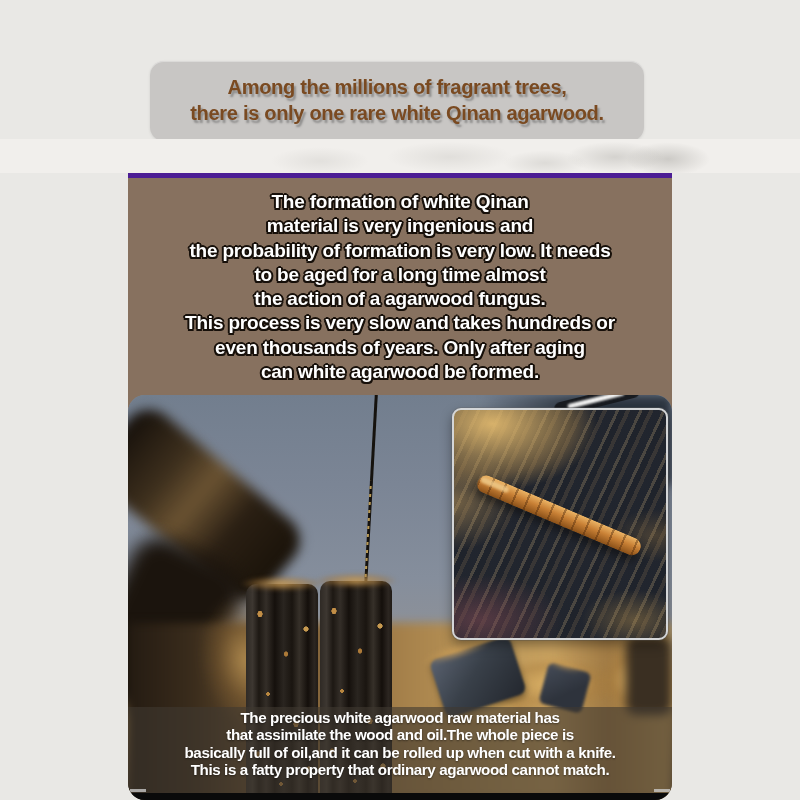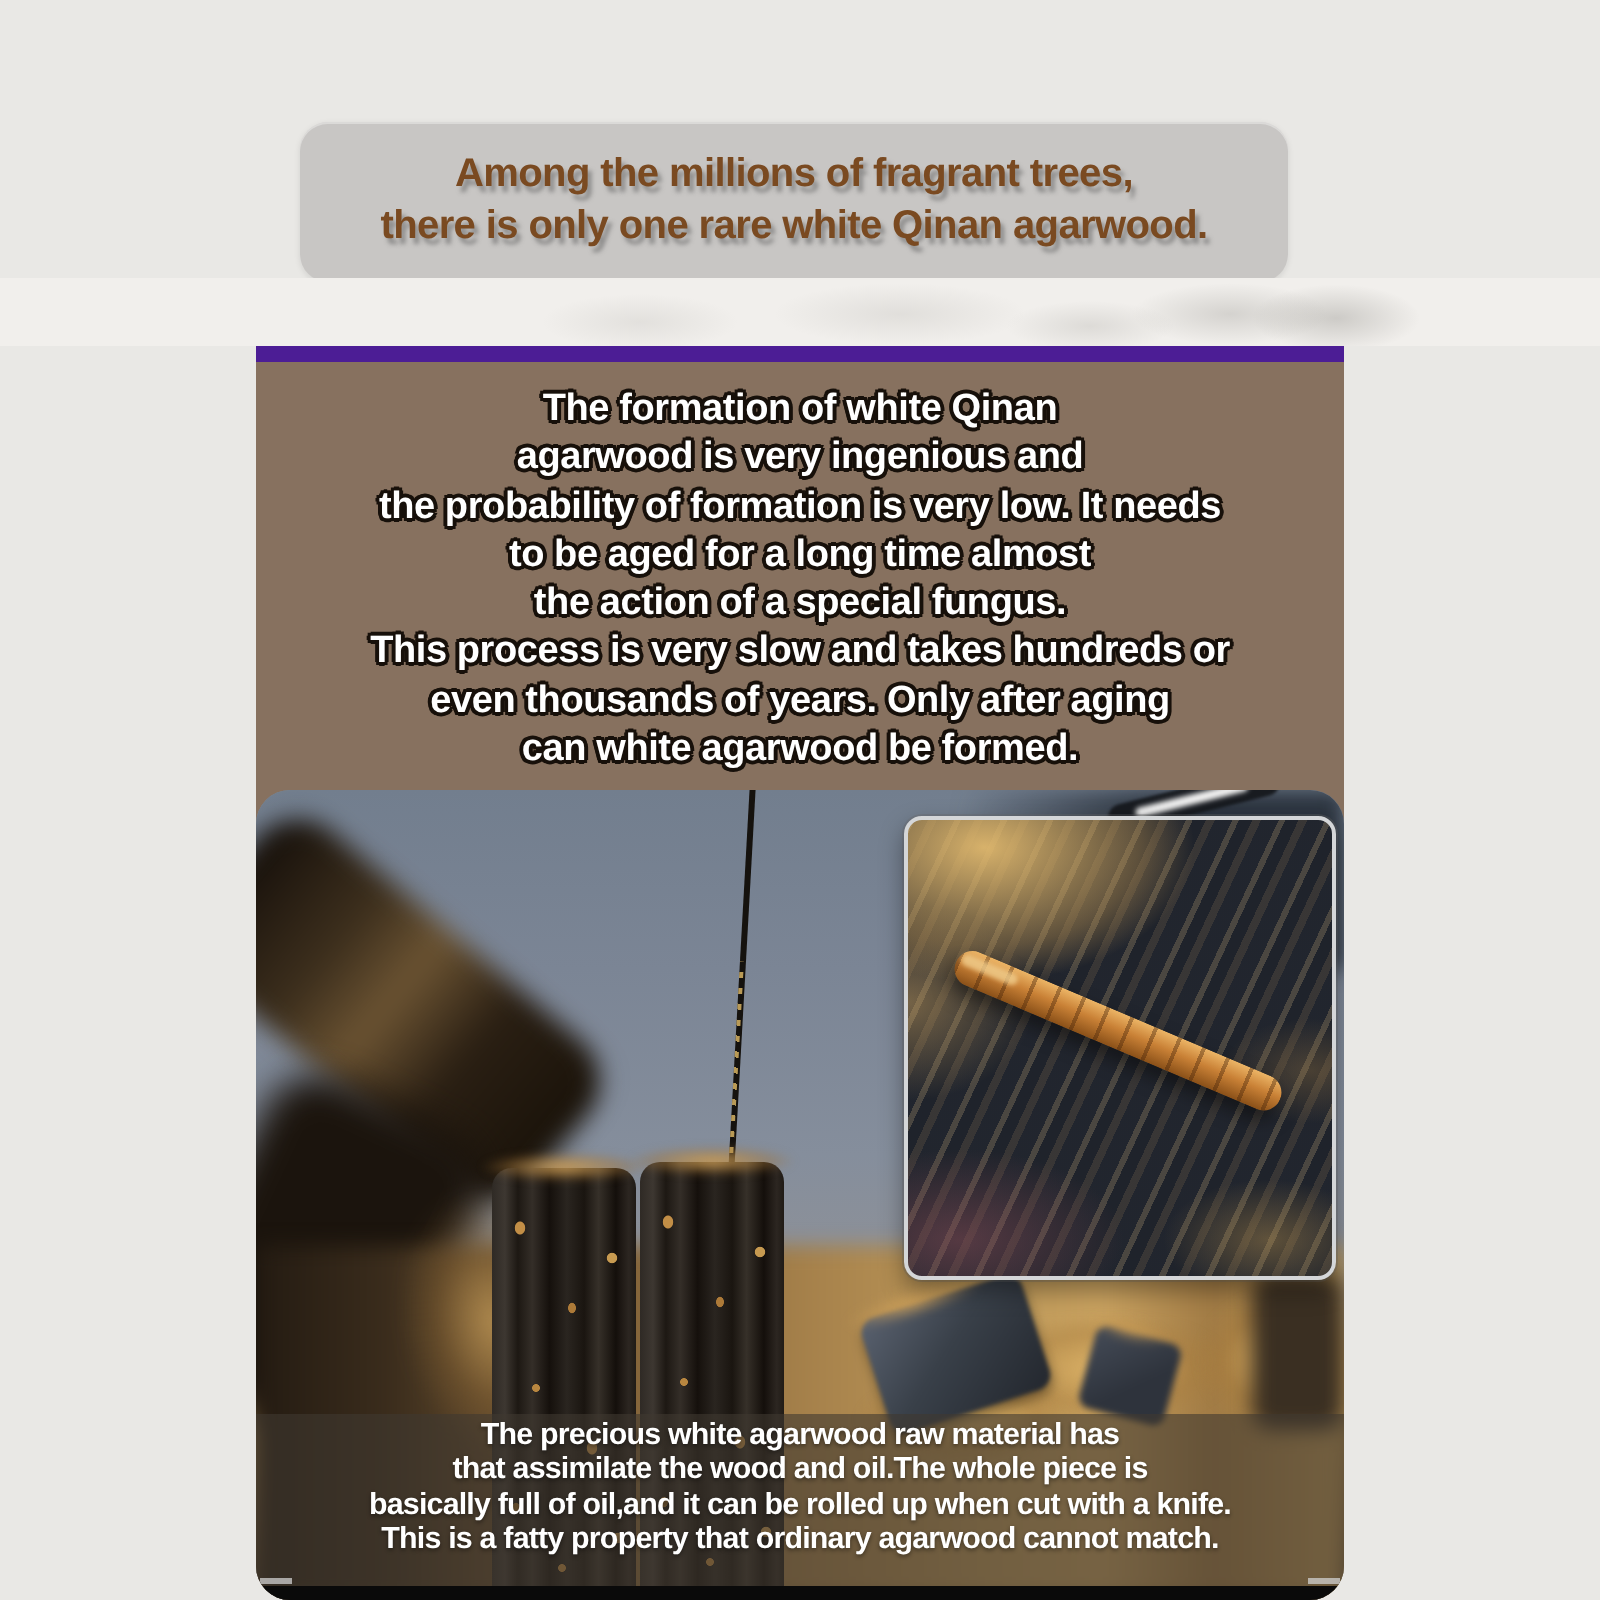--- a/index.html
+++ b/index.html
@@ -27,21 +27,21 @@
     background-image:
       radial-gradient(70px 20px at 320px 22px, rgba(150,148,142,0.16), transparent 70%),
       radial-gradient(90px 22px at 450px 18px, rgba(150,148,142,0.18), transparent 70%),
       radial-gradient(60px 18px at 545px 24px, rgba(140,138,132,0.20), transparent 70%),
       radial-gradient(70px 22px at 615px 18px, rgba(130,128,122,0.26), transparent 70%),
       radial-gradient(60px 24px at 668px 20px, rgba(120,118,112,0.30), transparent 70%);
   }
   
   .intro{
     position:absolute;left:128px;top:173px;width:544px;height:284px;
-    background:#87715f;border-top:8px solid #4c1d95;box-sizing:border-box;
+    background:#87715f;border-top:5px solid #4c1d95;box-sizing:border-box;
     text-align:center;padding-top:12px;
   }
   .intro-line{
     font-size:19px;line-height:24.3px;font-weight:bold;letter-spacing:-0.2px;
     color:#ffffff;white-space:nowrap;
     text-shadow:
       -2px 0 0 #17100a, 2px 0 0 #17100a, 0 -2px 0 #17100a, 0 2px 0 #17100a,
       -1.5px -1.5px 0 #17100a, 1.5px -1.5px 0 #17100a,
       -1.5px 1.5px 0 #17100a, 1.5px 1.5px 0 #17100a;
   }
@@ -212,24 +212,24 @@
 
   <div class="banner">
     <div class="banner-line">Among the millions of fragrant trees,</div>
     <div class="banner-line">there is only one rare white Qinan agarwood.</div>
   </div>
 
   <div class="sketch-band"></div>
 
   <div class="intro">
     <div class="intro-line">The formation of white Qinan</div>
-    <div class="intro-line">agarwood is very ingenious and</div>
+    <div class="intro-line">material is very ingenious and</div>
     <div class="intro-line">the probability of formation is very low. It needs</div>
     <div class="intro-line">to be aged for a long time almost</div>
-    <div class="intro-line">the action of a special fungus.</div>
+    <div class="intro-line">the action of a agarwood fungus.</div>
     <div class="intro-line">This process is very slow and takes hundreds or</div>
     <div class="intro-line">even thousands of years. Only after aging</div>
     <div class="intro-line">can white agarwood be formed.</div>
   </div>
 
   <div class="photo">
     <div class="photo-bg"></div>
     <div class="photo-topright"></div>
     <div class="metal-rod"></div>
     <div class="log-left"></div>

